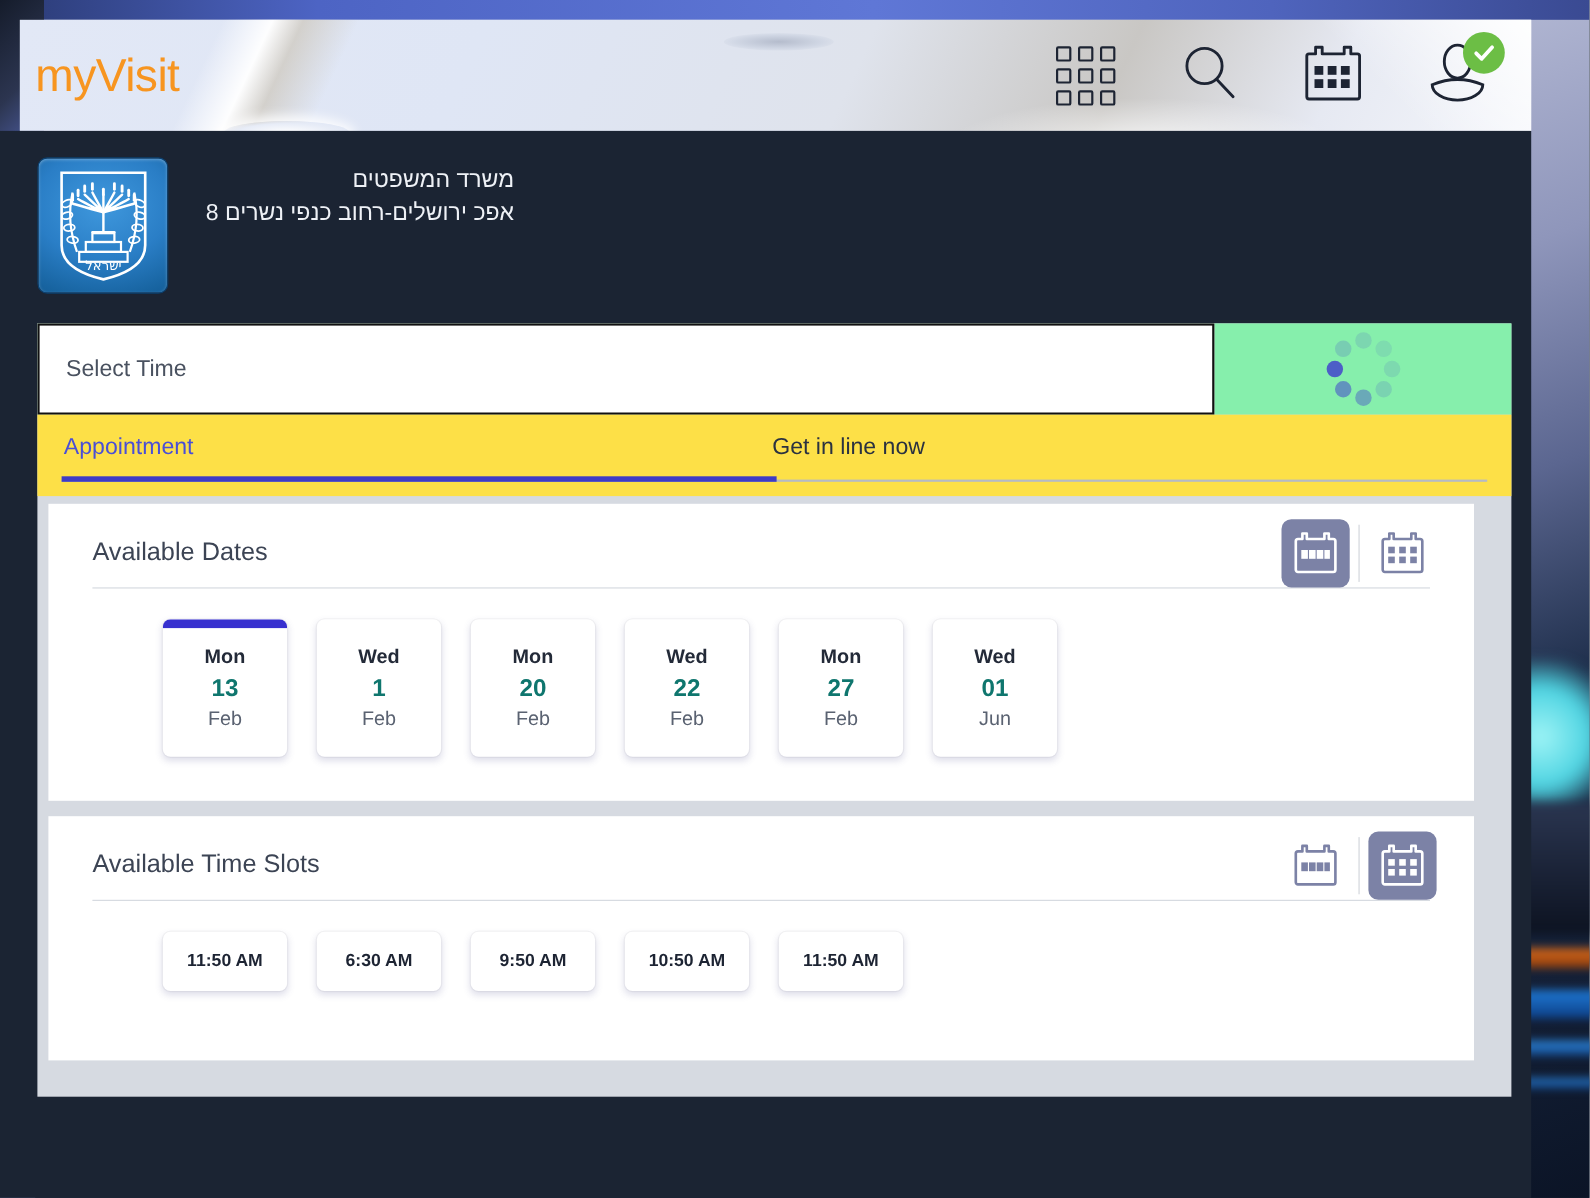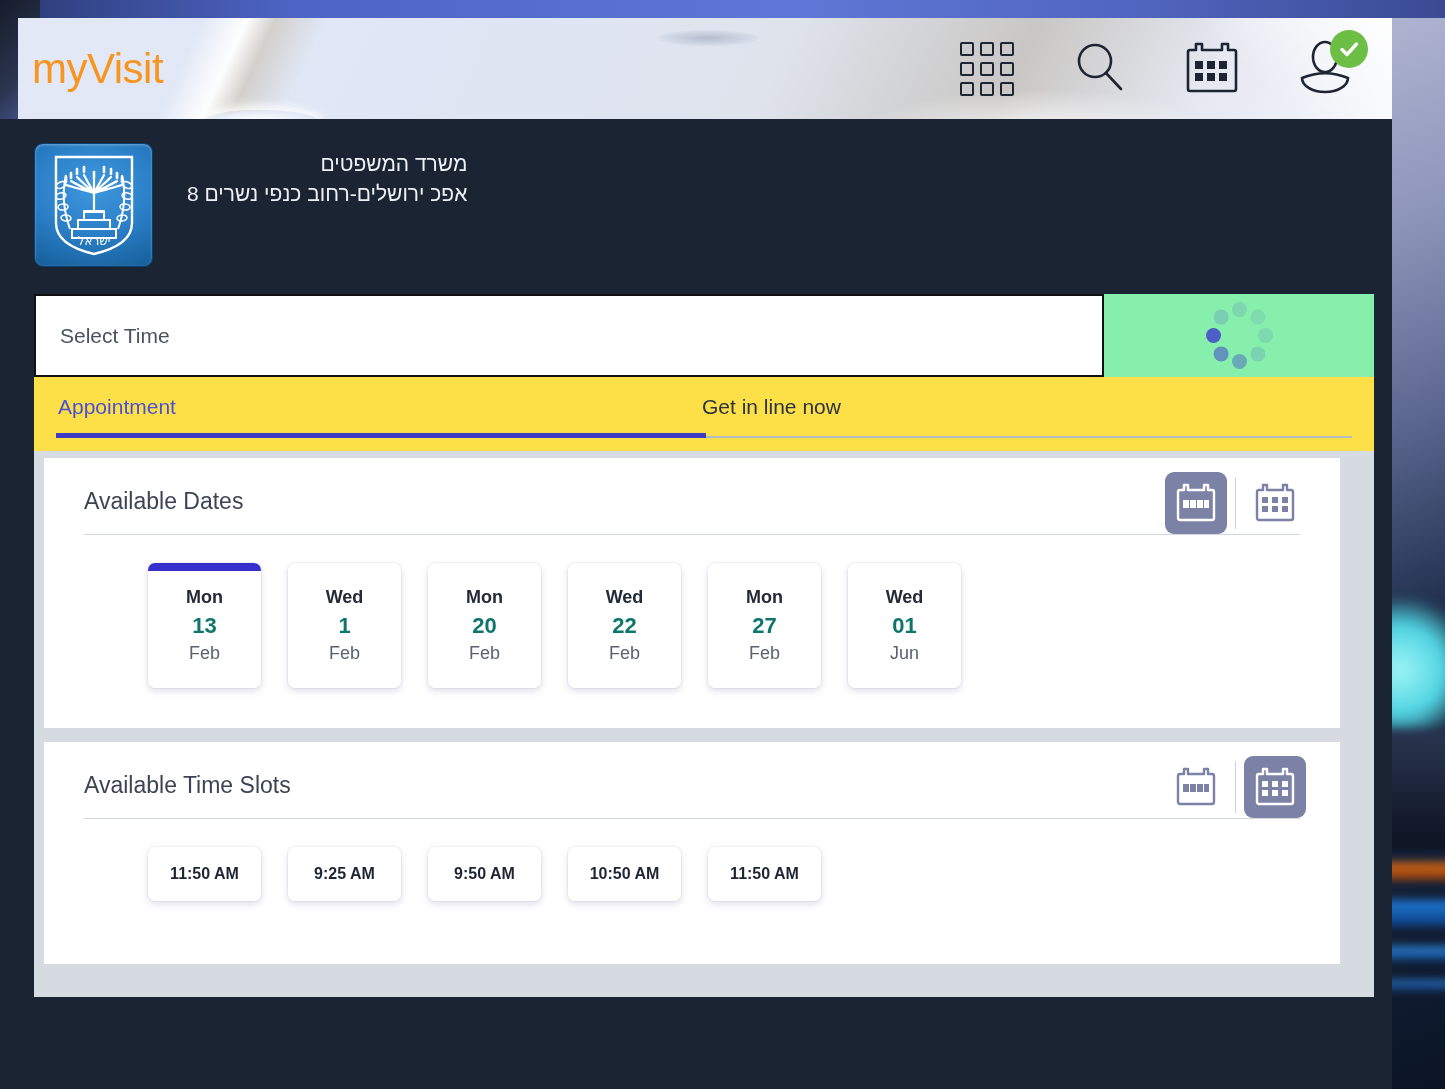--- a/index.html
+++ b/index.html
@@ -503,21 +503,21 @@
                 <rect x="7" y="24" width="6" height="6"></rect>
                   <rect x="17" y="24" width="6" height="6"></rect>
                   <rect x="27" y="24" width="6" height="6"></rect>
               </g>
             </svg>
           </div>
         </div>
 
         <div id="slot-list">
           <div class="slot-card">11:50 AM</div>
-          <div class="slot-card">9:25 AM</div>
+          <div class="slot-card">6:30 AM</div>
           <div class="slot-card">9:50 AM</div>
           <div class="slot-card">10:50 AM</div>
           <div class="slot-card">11:50 AM</div>
         </div>
       </div>
 
     </div>
   </div>
 </div>
 

